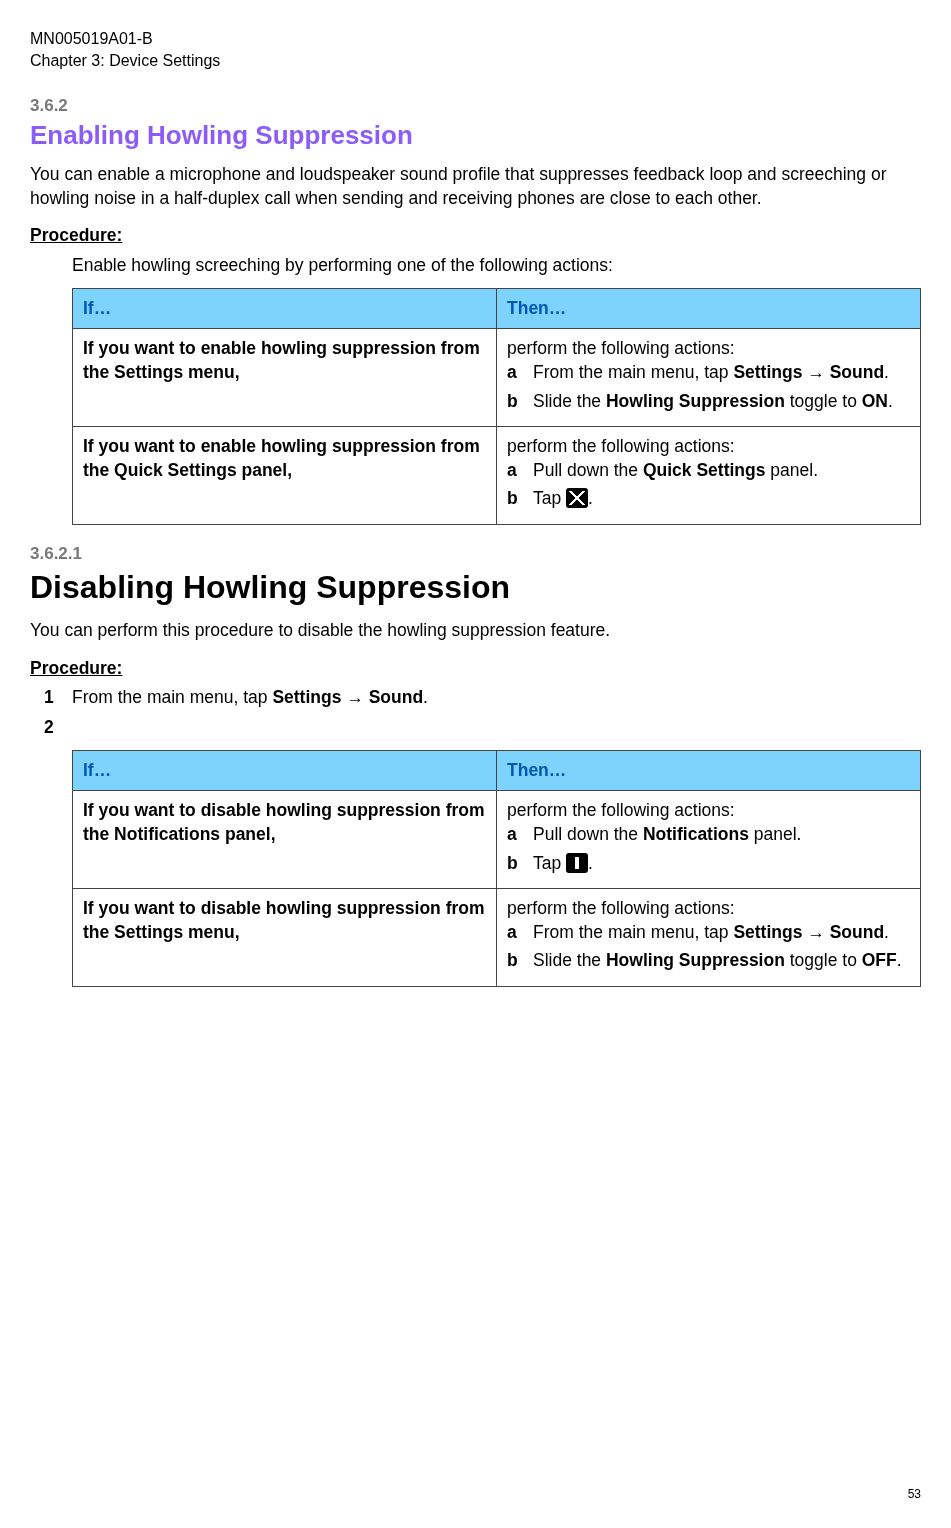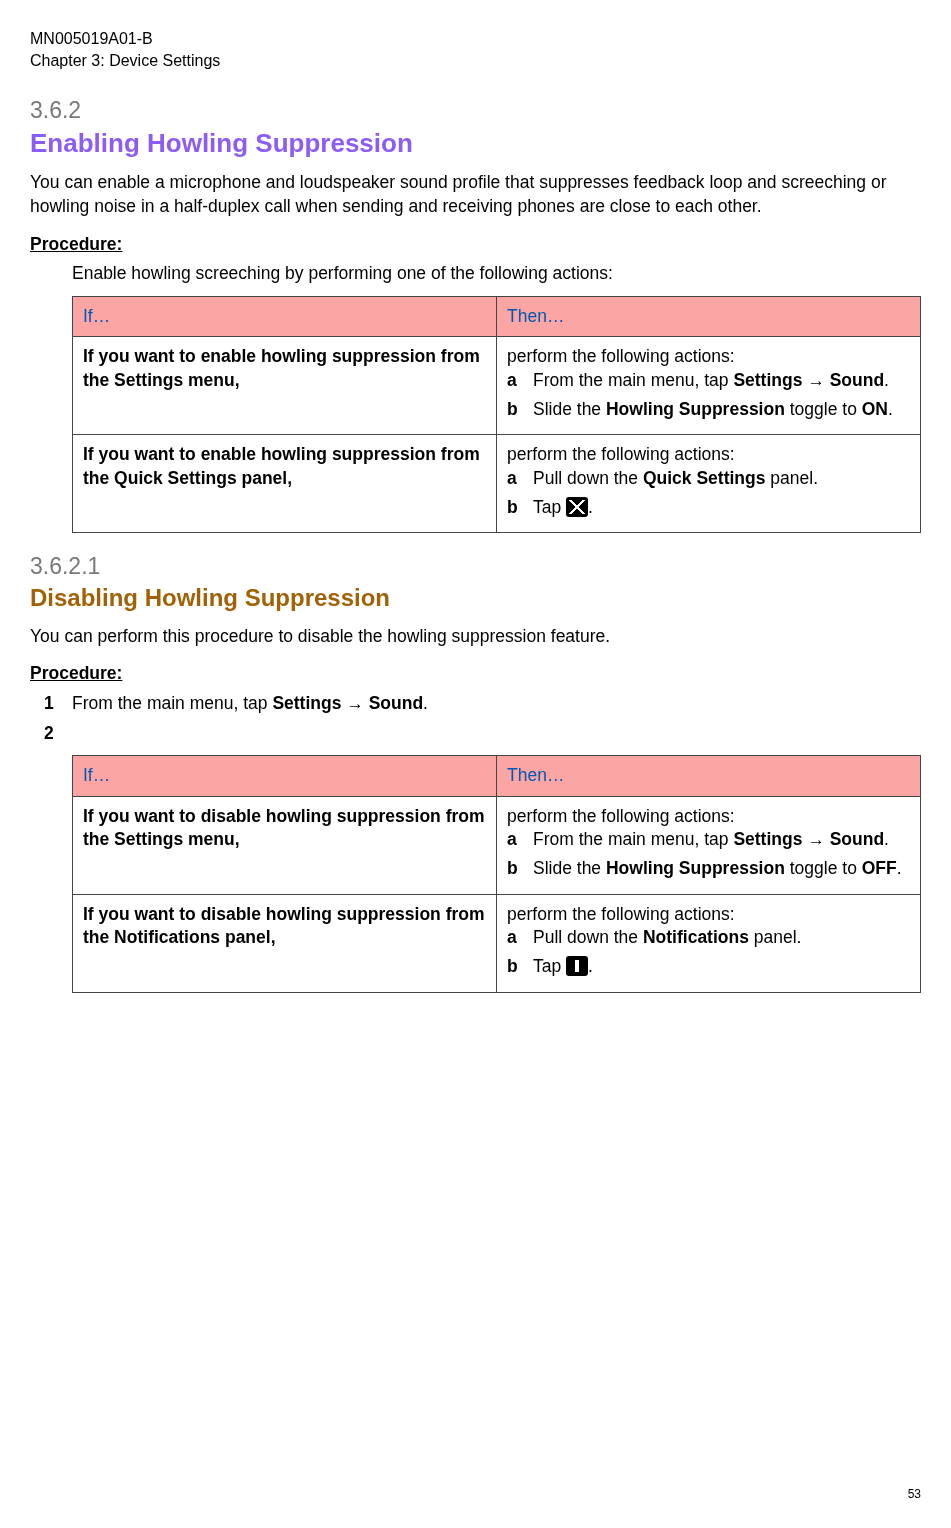--- a/index.html
+++ b/index.html
@@ -8,44 +8,44 @@
       font-size: 17.5px;
       color: #000;
       background: #fff;
       width: 951px;
       height: 1528px;
       position: relative;
       padding: 28px 30px 0 30px;
       line-height: 1.35;
     }
     .hdr { text-align: left; font-size: 16px; margin-bottom: 24px; }
-    .sec-num { color: #787878; font-weight: normal; font-size: 23px; margin-top: 6px; }
+    .sec-num { color: #787878; font-weight: bold; font-size: 17px; margin-top: 6px; }
     .sec-title { color: #8b5cf6; font-weight: bold; font-size: 26px; margin-bottom: 10px; }
-    .sub-title { color: #a16207; font-weight: bold; font-size: 24px; margin-bottom: 10px; }
+    .sub-title { color: #000000; font-weight: bold; font-size: 32px; margin-bottom: 10px; }
     .body-text { margin-bottom: 14px; }
     .proc-head { font-weight: bold; margin-bottom: 6px; text-decoration: underline; }
     .proc-action { margin-left: 42px; margin-bottom: 10px; }
 
     table.iftable {
       width: calc(100% - 42px);
       margin-left: 42px;
       border-collapse: collapse;
       margin-bottom: 18px;
     }
     table.iftable th, table.iftable td {
       border: 1px solid #444;
       padding: 8px 10px;
       vertical-align: top;
       text-align: left;
       font-size: 17.5px;
     }
     table.iftable th {
       color: #0059b3;
-      font-weight: normal;
-      background: #fca5a5;
+      font-weight: bold;
+      background: #7dd3fc;
     }
     table.iftable td { width: 50%; }
     .cell-left { font-weight: bold; }
 
     .step-list { margin-left: 0; }
     .step-item { display: flex; margin-bottom: 5px; }
     .step-marker { font-weight: bold; min-width: 26px; }
     .step-body { flex: 1; }
 
     .num-list { margin-left: 14px; margin-bottom: 10px; }
@@ -189,54 +189,54 @@
 
 <table class="iftable">
   <thead>
     <tr>
       <th>If…</th>
       <th>Then…</th>
     </tr>
   </thead>
   <tbody>
     <tr>
+      <td class="cell-left">If you want to disable howling suppres­sion from the Notifications panel,</td>
+      <td>
+        <div>perform the following actions:</div>
+        <div class="step-list">
+          <div class="step-item">
+            <div class="step-marker">a</div>
+            <div class="step-body">
+              <span>Pull down the </span><span class="bold">Notifications</span><span> panel.</span>
+            </div>
+          </div>
+          <div class="step-item">
+            <div class="step-marker">b</div>
+            <div class="step-body">
+              <span>Tap </span><span class="icon-box2"></span><span>.</span>
+            </div>
+          </div>
+        </div>
+      </td>
+    </tr>
+    <tr>
       <td class="cell-left">If you want to disable howling suppres­sion from the Settings menu,</td>
       <td>
         <div>perform the following actions:</div>
         <div class="step-list">
           <div class="step-item">
             <div class="step-marker">a</div>
             <div class="step-body">
               <span>From the main menu, tap </span><span class="bold">Settings</span><span> → </span><span class="bold">Sound</span><span>.</span>
             </div>
           </div>
           <div class="step-item">
             <div class="step-marker">b</div>
             <div class="step-body">
               <span>Slide the </span><span class="bold">Howling Suppression</span><span> toggle to </span><span class="bold">OFF</span><span>.</span>
-            </div>
-          </div>
-        </div>
-      </td>
-    </tr>
-    <tr>
-      <td class="cell-left">If you want to disable howling suppres­sion from the Notifications panel,</td>
-      <td>
-        <div>perform the following actions:</div>
-        <div class="step-list">
-          <div class="step-item">
-            <div class="step-marker">a</div>
-            <div class="step-body">
-              <span>Pull down the </span><span class="bold">Notifications</span><span> panel.</span>
-            </div>
-          </div>
-          <div class="step-item">
-            <div class="step-marker">b</div>
-            <div class="step-body">
-              <span>Tap </span><span class="icon-box2"></span><span>.</span>
             </div>
           </div>
         </div>
       </td>
     </tr>
   </tbody>
 </table>
 
 <div class="page-num">53</div>
 

